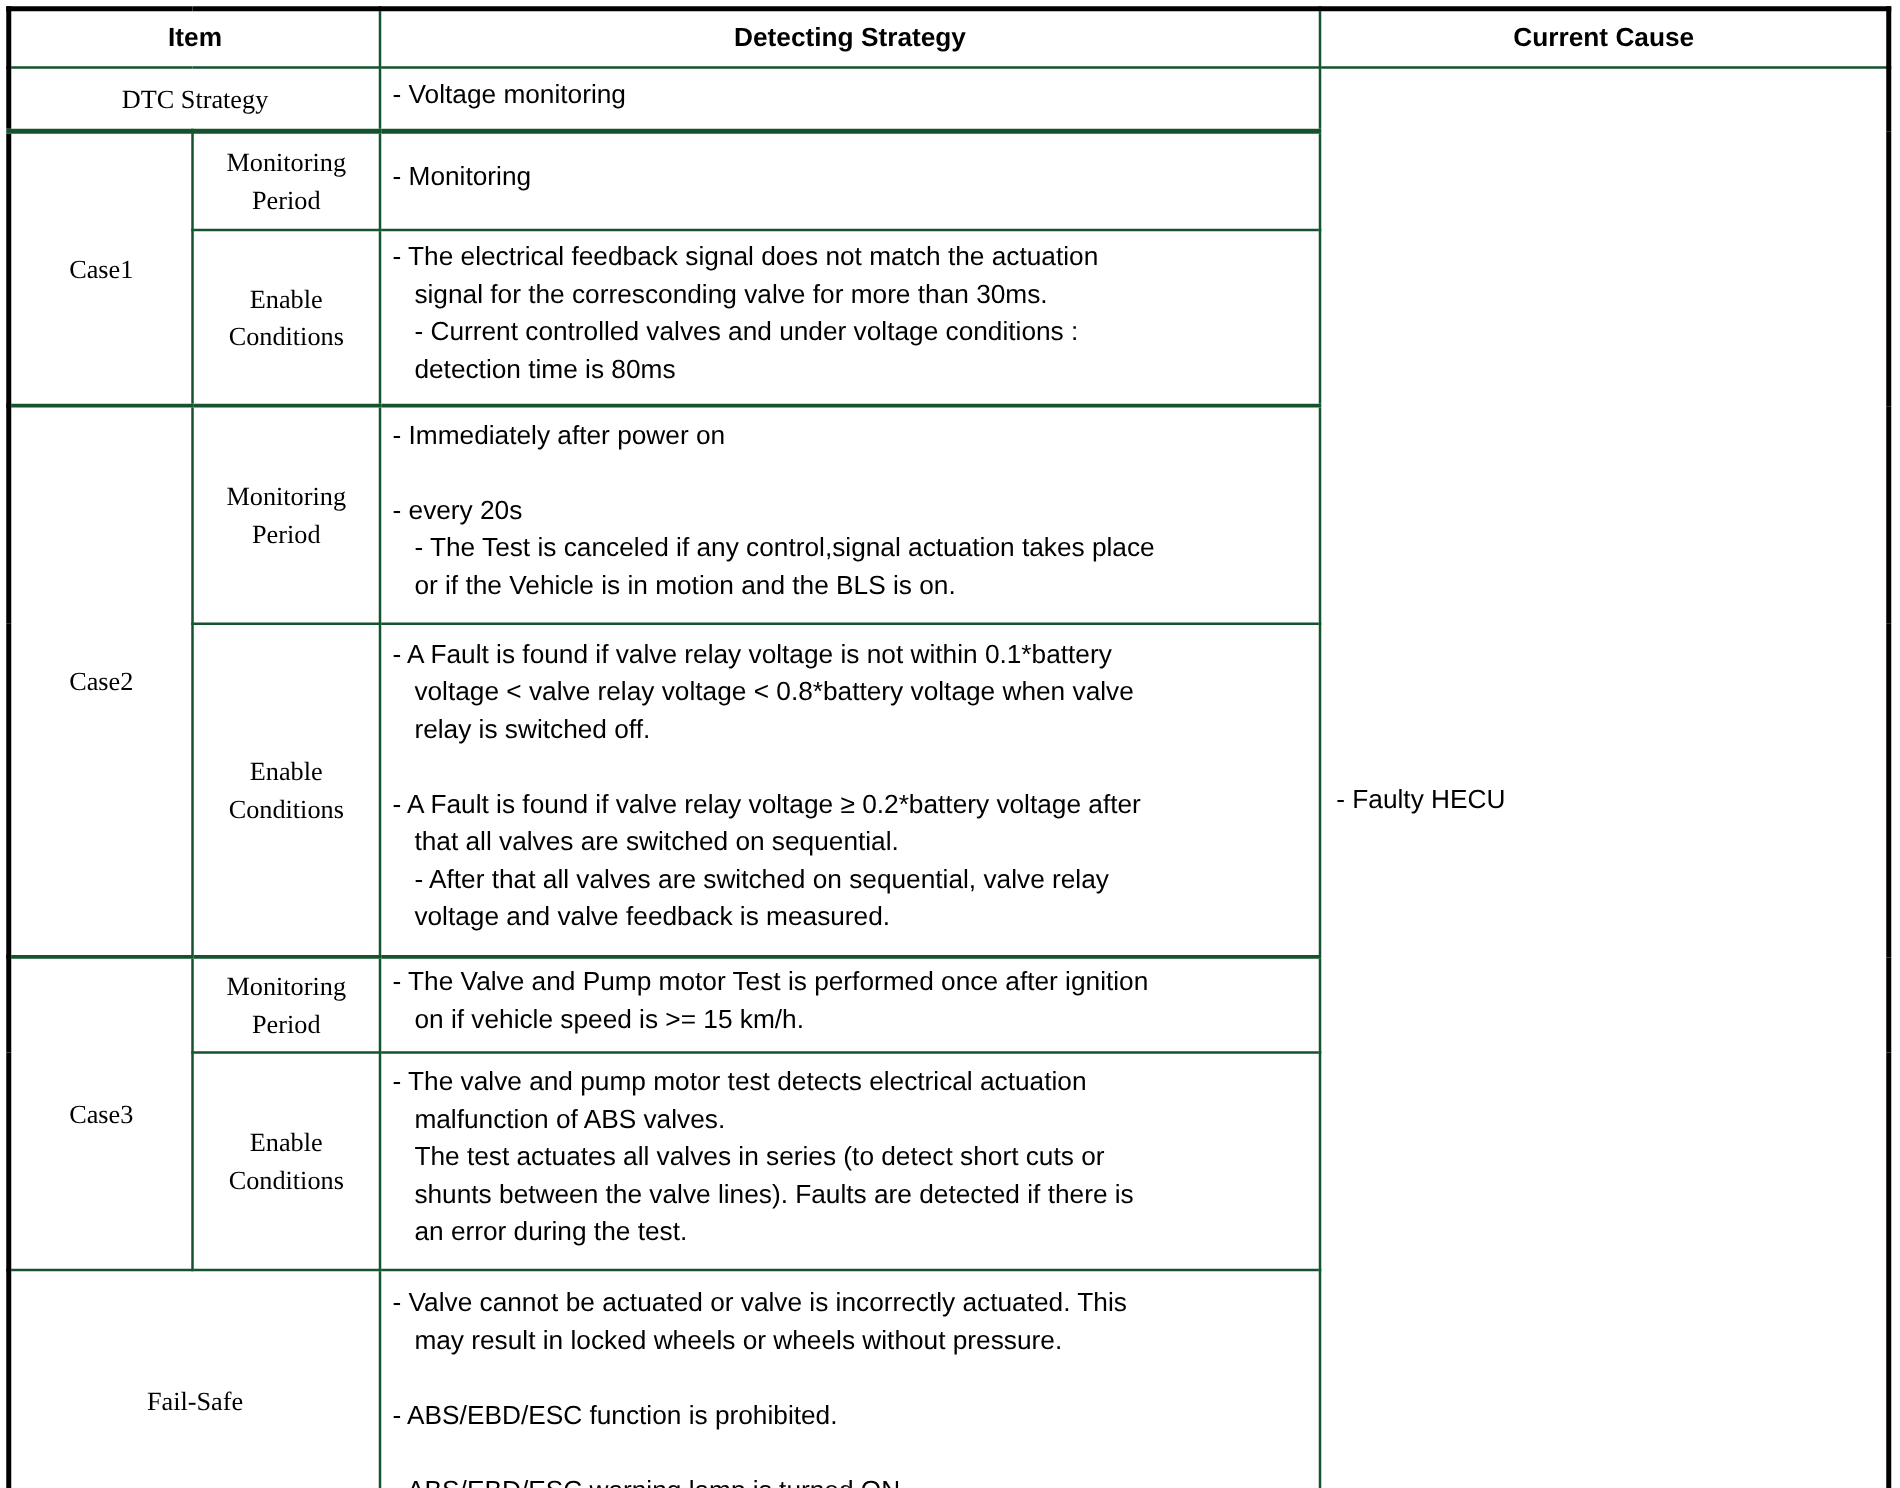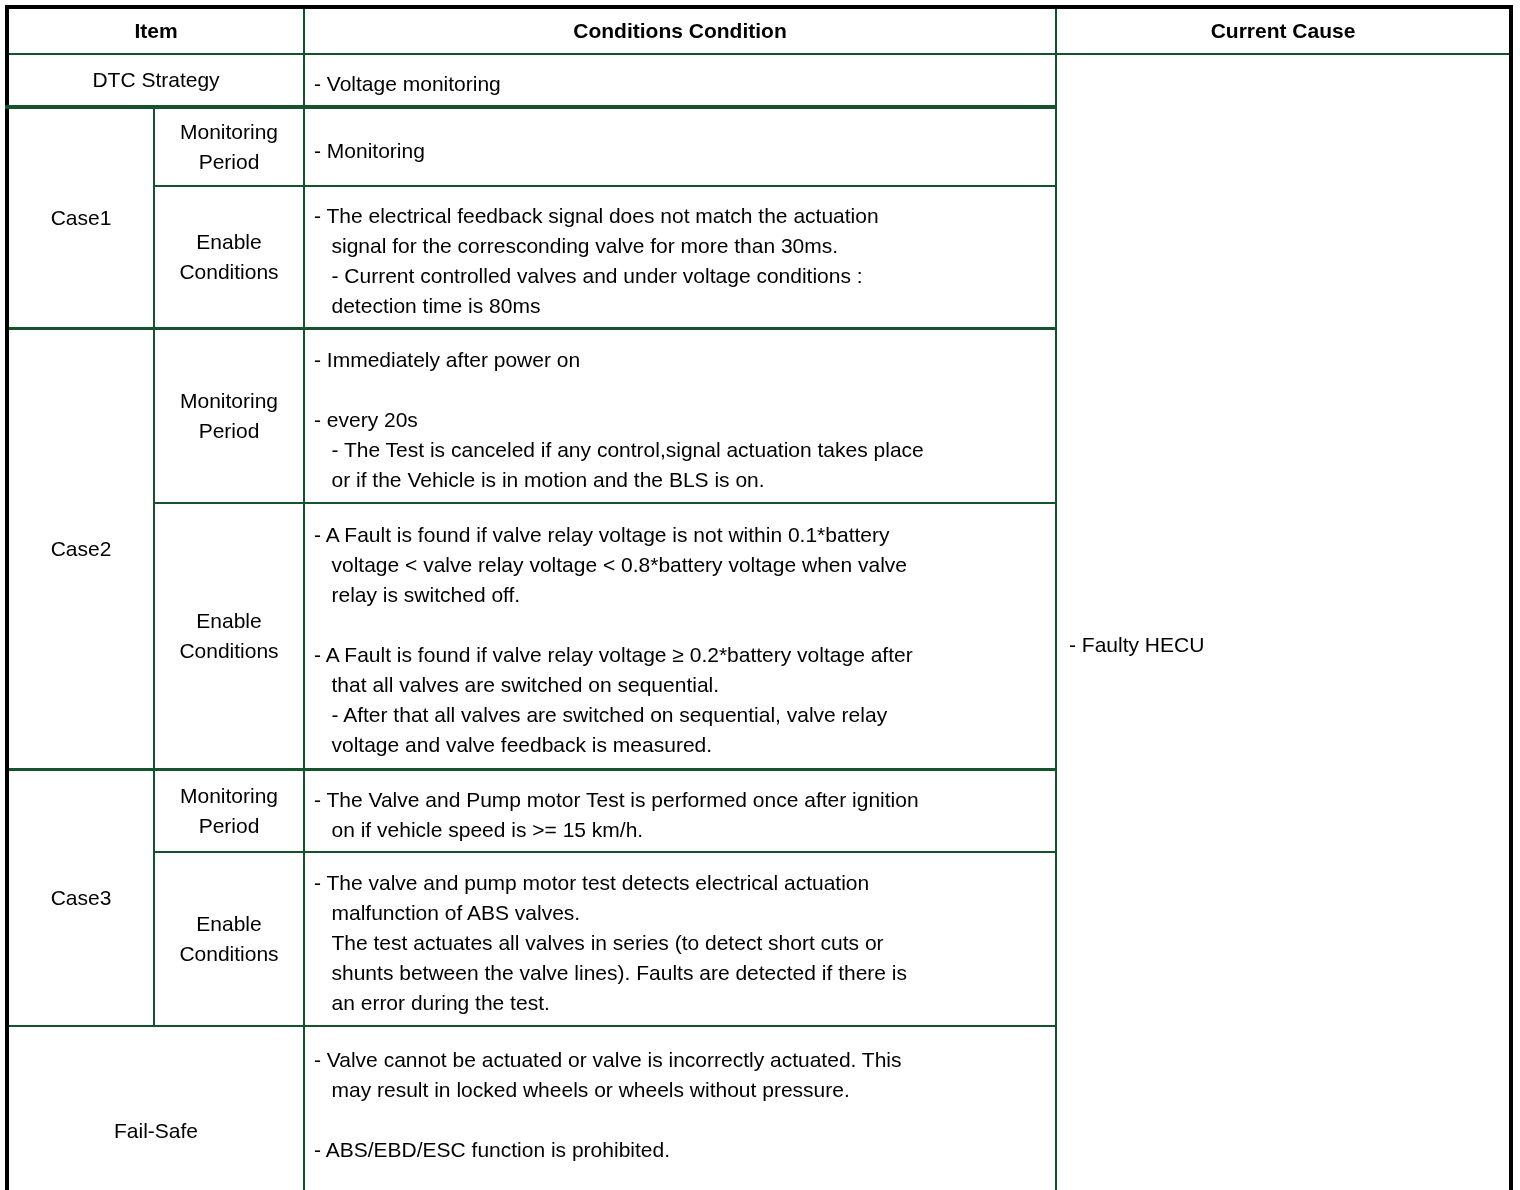--- a/index.html
+++ b/index.html
@@ -28,25 +28,26 @@
   }
   th.hdr {
     font-weight: bold;
     text-align: center;
     padding: 2px 4px;
   }
   td.lbl {
     text-align: center;
     white-space: pre-line;
     padding: 2px 4px;
+    font-family: Liberation Serif, serif;
   }
   td.txt {
     text-align: left;
     white-space: pre-wrap;
-    padding: 14px 10px 6px 9px;
+    padding: 0 10px 6px 9px;
   }
   td.cause {
     text-align: left;
     white-space: pre-wrap;
     vertical-align: middle;
     padding: 6px 10px 6px 12px;
   }
   
   .bb4 { border-bottom-width: 4px !important; }
   .bb3 { border-bottom-width: 3px !important; }
@@ -58,21 +59,21 @@
   <table class="dtc">
     <colgroup>
       <col style="width:147px">
       <col style="width:150px">
       <col style="width:752px">
       <col style="width:455px">
     </colgroup>
     <tbody>
       <tr>
         <th class="hdr" colspan="2" style="height:40px">Item</th>
-        <th class="hdr">Conditions Condition</th>
+        <th class="hdr">Detecting Strategy</th>
         <th class="hdr">Current Cause</th>
       </tr>
 
       <tr>
         <td class="lbl bb4" colspan="2" style="height:44px">DTC Strategy</td>
         <td class="txt bb4">- Voltage monitoring</td>
         <td class="cause" rowspan="8">- Faulty HECU</td>
       </tr>
 
       <tr>

